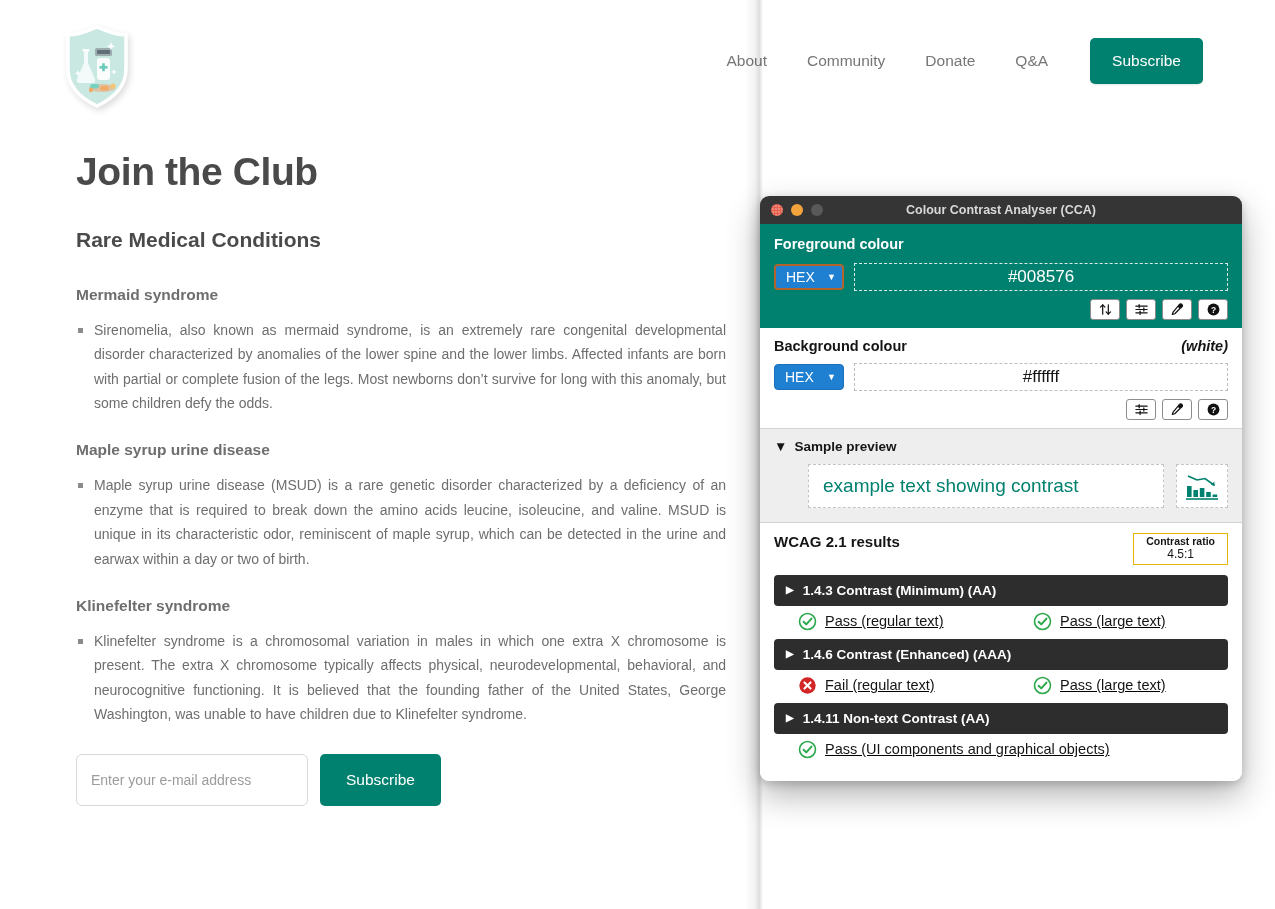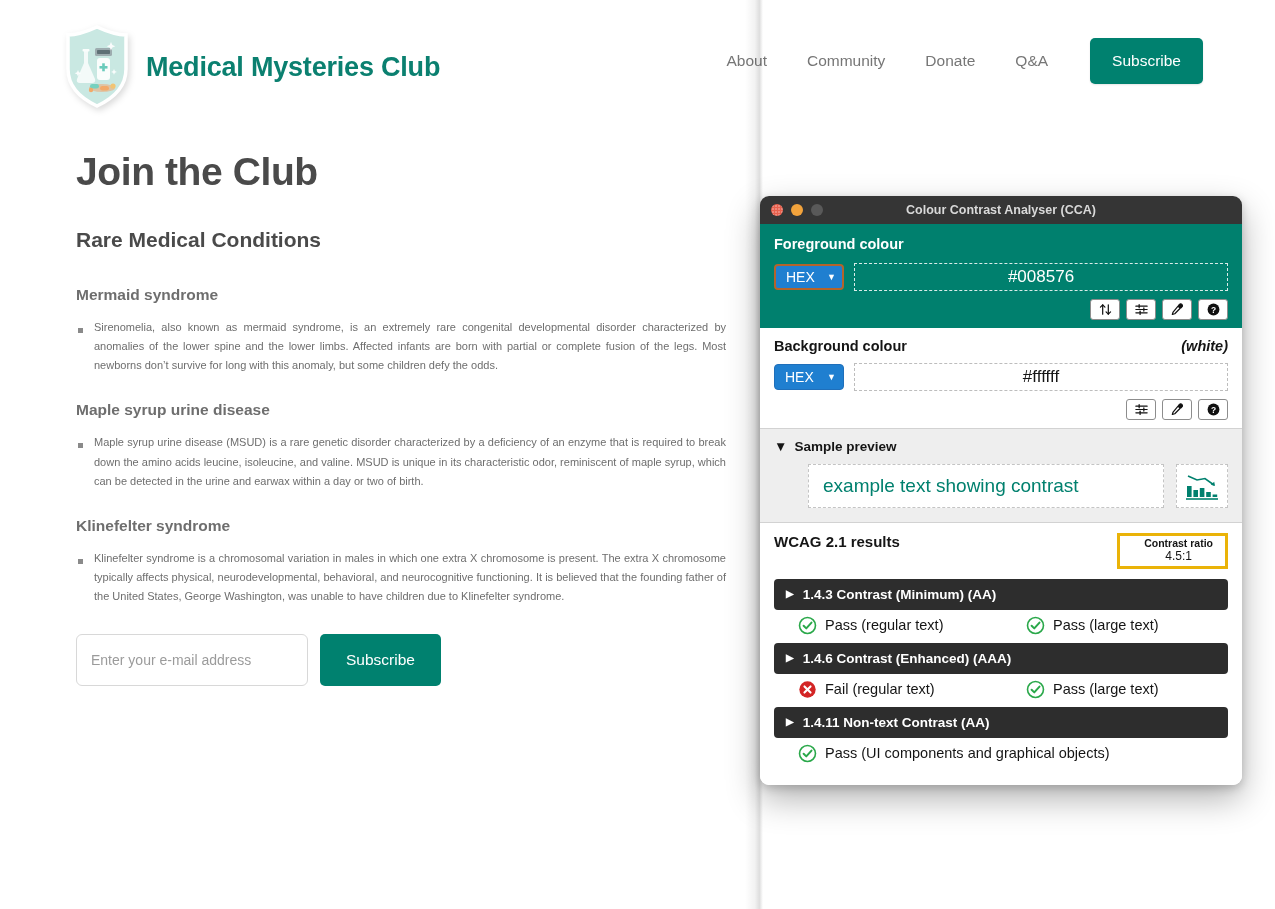--- a/index.html
+++ b/index.html
@@ -107,21 +107,21 @@
     font-weight: 700;
     color: #6e6e6e;
   }
   ul.cond-list {
     margin: 0 0 26px 0;
     padding-left: 18px;
     list-style: none;
   }
   ul.cond-list li {
     position: relative;
-    font-size: 11px;
+    font-size: 14px;
     line-height: 1.74;
     color: #6e6e6e;
     text-align: justify;
     padding-left: 0;
   }
   ul.cond-list li::before {
     content: "";
     position: absolute;
     left: -16px; top: 10px;
     width: 5px; height: 5px;
@@ -308,22 +308,22 @@
   .cca-results {
     background: #ffffff;
     padding: 10px 14px 14px 14px;
   }
   .results-head {
     display: flex; justify-content: space-between;
     margin-bottom: 10px;
   }
   .results-title { font-size: 15px; font-weight: 700; color: #151515; }
   .ratio-box {
-    border: 3px solid #eab308;
-    padding: 2px 12px 3px 24px;
+    border: 1px solid #eab308;
+    padding: 2px 12px 3px 12px;
     text-align: center;
     line-height: 1.1;
     background: #fff;
   }
   .ratio-label { font-size: 10.5px; font-weight: 700; color: #151515; }
   .ratio-value { font-size: 12px; color: #151515; }
 
   .criterion {
     background: #2d2d2d;
     color: #ffffff;
@@ -332,21 +332,22 @@
     font-size: 13.5px;
     font-weight: 700;
     display: flex; align-items: center; gap: 9px;
     margin-bottom: 6px;
     cursor: pointer;
   }
   .criterion .tri { font-size: 10px; line-height: 1; }
   .verdicts {
     display: flex;
     padding: 0 0 8px 24px;
-    gap: 0;
+    gap: 7px;
+    text-decoration: underline;
   }
   .verdict {
     display: flex; align-items: center; gap: 8px;
     font-size: 14.5px; color: #151515;
     min-width: 228px;
   }
   .verdict.full { min-width: 0; }
   .v-icon { width: 19px; height: 19px; flex: none; display: block; }
 </style>
 </head>
@@ -375,21 +376,20 @@
               <circle cx="49" cy="61" r="2.6" fill="#f6c26a"></circle>
               <circle cx="27" cy="65" r="2.2" fill="#f6a55f"></circle>
             </g>
             <g fill="#ffffff" opacity="0.9">
               <path d="M47 17 l1.3 3 3 1.3 -3 1.3 -1.3 3 -1.3 -3 -3 -1.3 3 -1.3z"></path>
               <path d="M14 45 l1 2.3 2.3 1 -2.3 1 -1 2.3 -1 -2.3 -2.3 -1 2.3 -1z"></path>
               <path d="M50 44 l0.9 2 2 0.9 -2 0.9 -0.9 2 -0.9 -2 -2 -0.9 2 -0.9z"></path>
             </g>
           </svg>
         </span>
-        <span class="brand-title">Medical Mysteries Club</span>
       </div>
 
       <nav class="site-nav">
         <a class="nav-link" href="#">About</a>
         <a class="nav-link" href="#">Community</a>
         <a class="nav-link" href="#">Donate</a>
         <a class="nav-link" href="#">Q&amp;A</a>
         <button class="nav-subscribe">Subscribe</button>
       </nav>
     </div>

